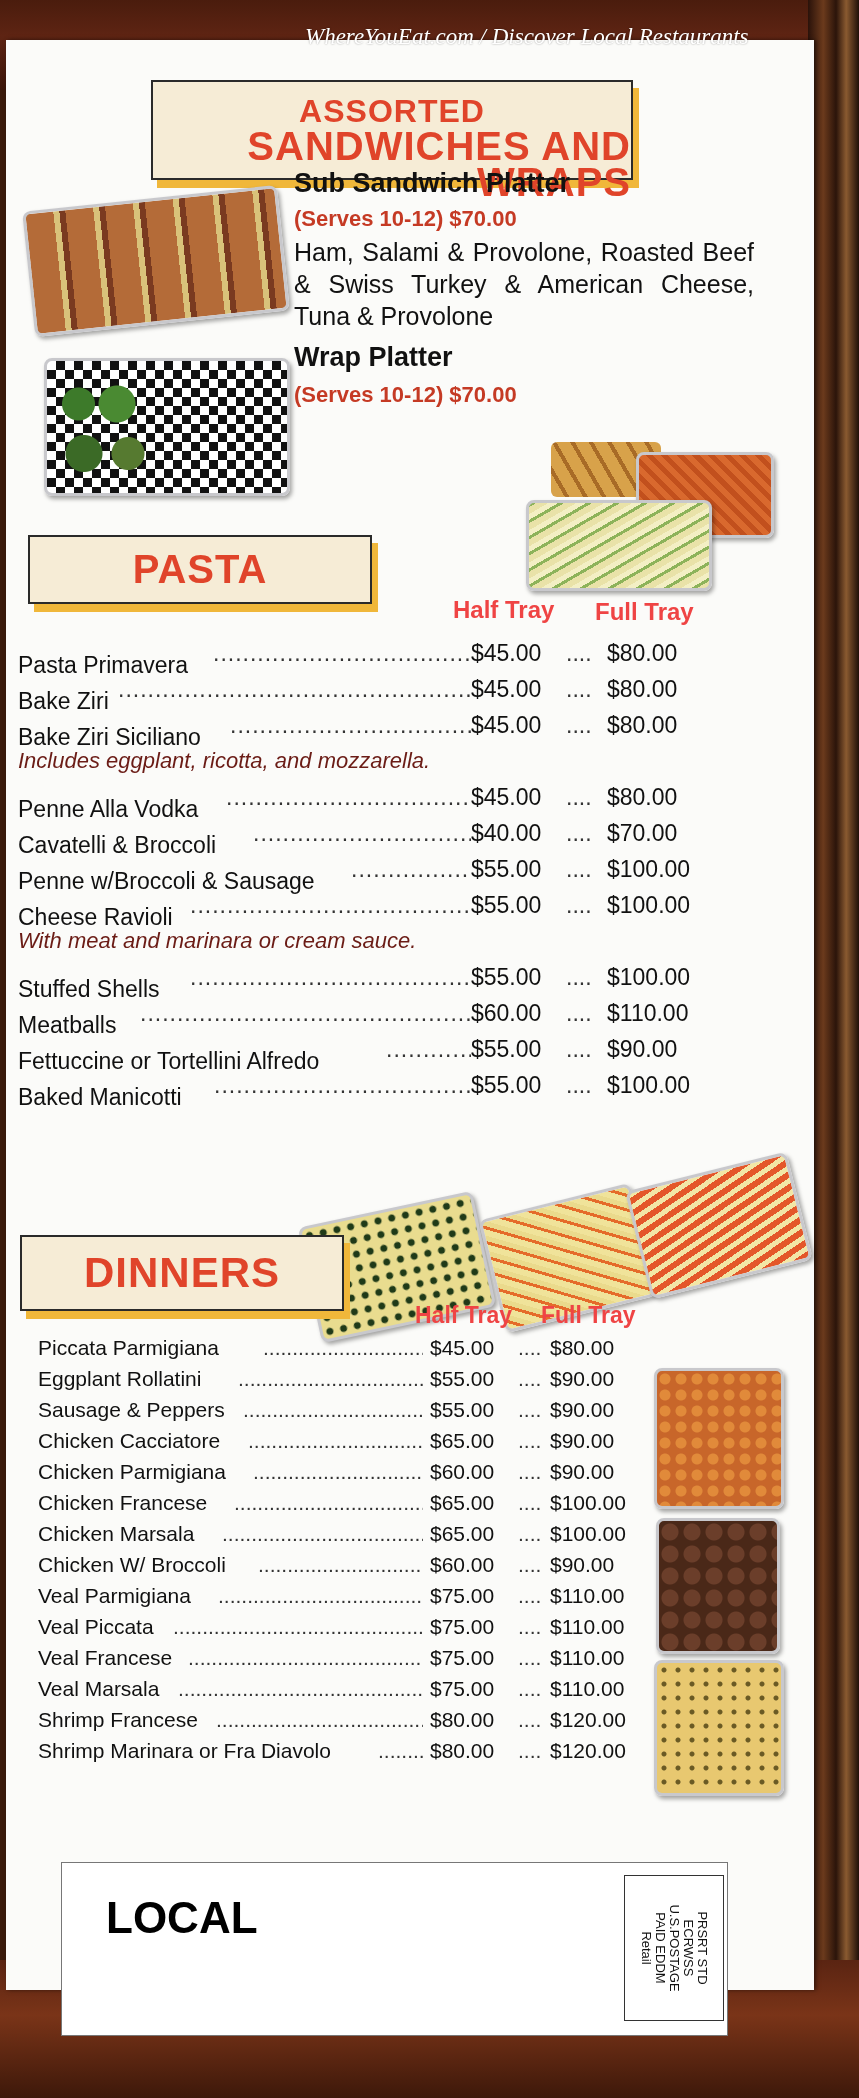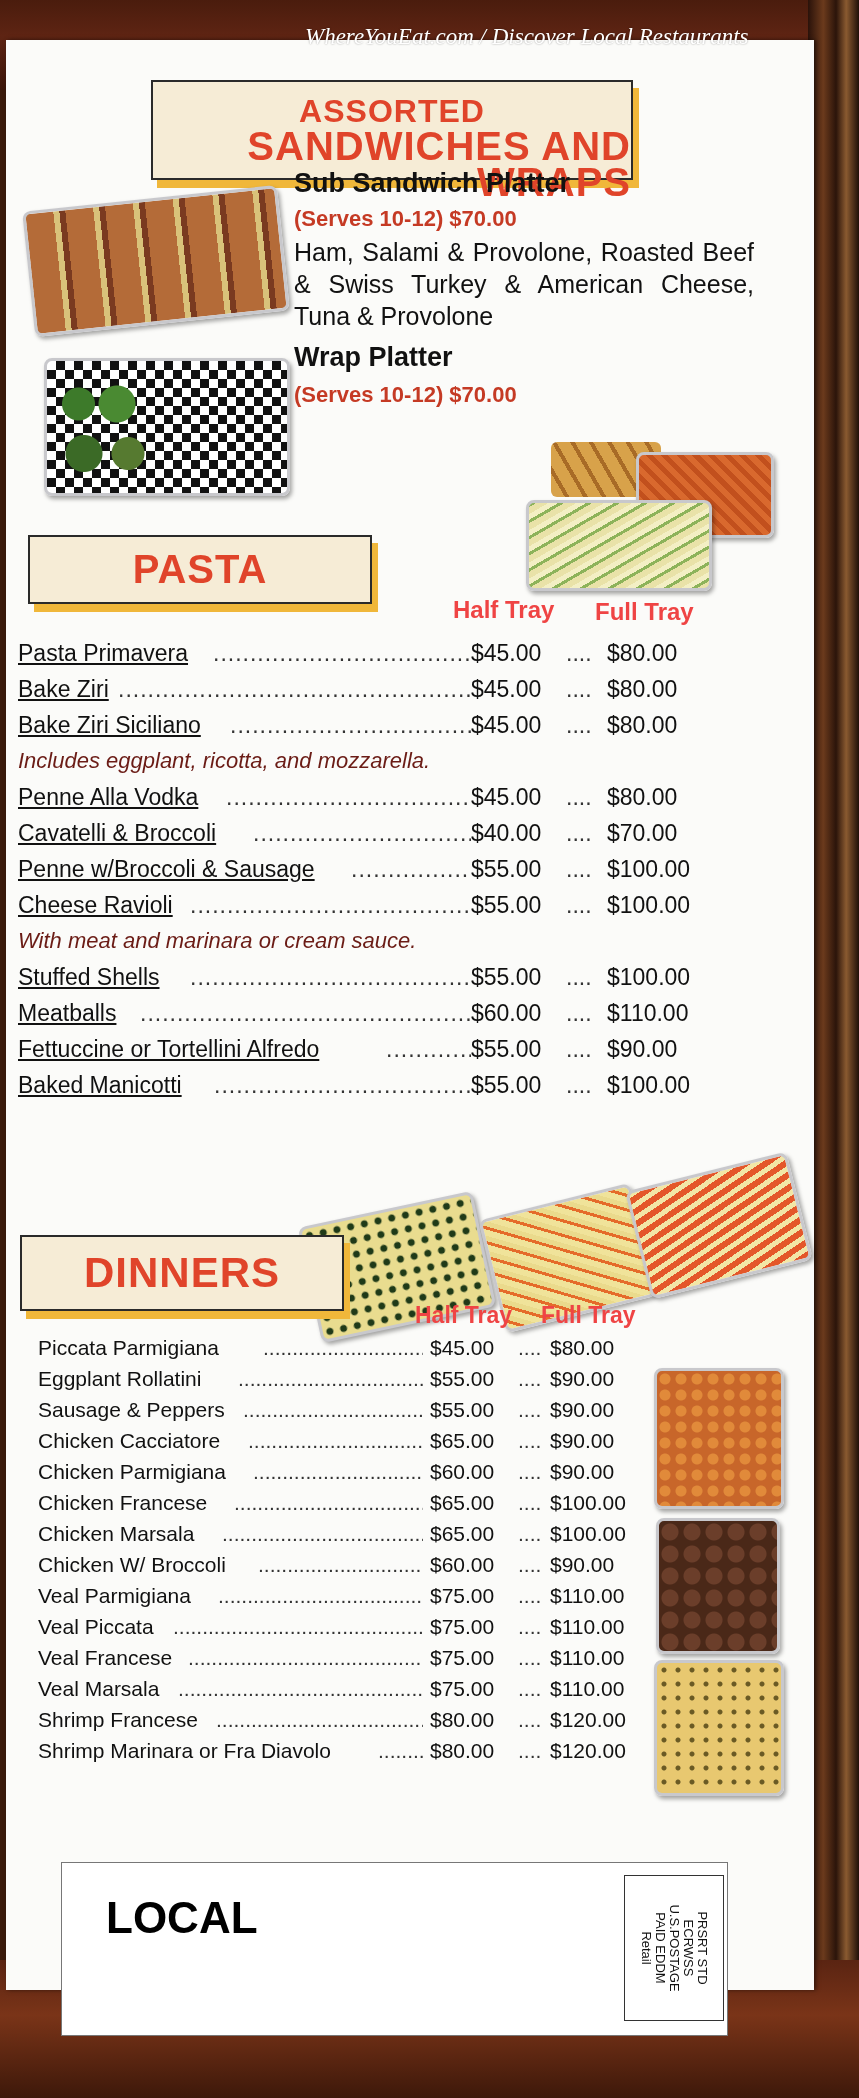--- a/index.html
+++ b/index.html
@@ -72,21 +72,21 @@
   .tray1 { left:648px; top:1328px; width:124px; height:135px; background: radial-gradient(circle,#e18a3a 0 5px,#c8662a 6px) 0 0/16px 16px; }
   .tray2 { left:650px; top:1478px; width:118px; height:130px; background: radial-gradient(circle,#6b3e2a 0 8px,#4a2818 9px) 0 0/22px 22px; }
   .tray3 { left:648px; top:1620px; width:124px; height:130px; background: radial-gradient(circle,#6a5a24 0 2px,#e8c870 3px) 0 0/14px 14px; }
 
   .item-title { position:absolute; font-weight:bold; font-size:27px; color:#111; }
   .serves { position:absolute; font-weight:bold; font-size:22px; color:#c53a24; }
   .desc { position:absolute; font-size:25px; color:#111; line-height:32px; width:460px; text-align:justify; }
 
   .col-head { position:absolute; font-weight:bold; font-size:24px; color:#ef4444; }
   .row { position:absolute; left:12px; height:36px; font-size:23px; color:#111; white-space:nowrap; }
-  .row .name { position:absolute; left:0; top:0;text-decoration:underline; }
+  .row .name { position:absolute; left:0; top:12px; }
   .row .dots { position:absolute; top:0; overflow:hidden; color:#333; letter-spacing:1px; }
   .row .half { position:absolute; top:0; }
   .row .sep { position:absolute; top:0; color:#333; }
   .row .full { position:absolute; top:0; }
   .note { position:absolute; left:12px; font-style:italic; font-size:22px; color:#6b1c16; }
 
   .drow { position:absolute; left:32px; height:31px; font-size:21px; color:#111; white-space:nowrap; }
   .drow .name { position:absolute; left:0; top:0; }
   .drow .dots { position:absolute; top:0; overflow:hidden; color:#333; }
   .drow .half { position:absolute; top:0; }

